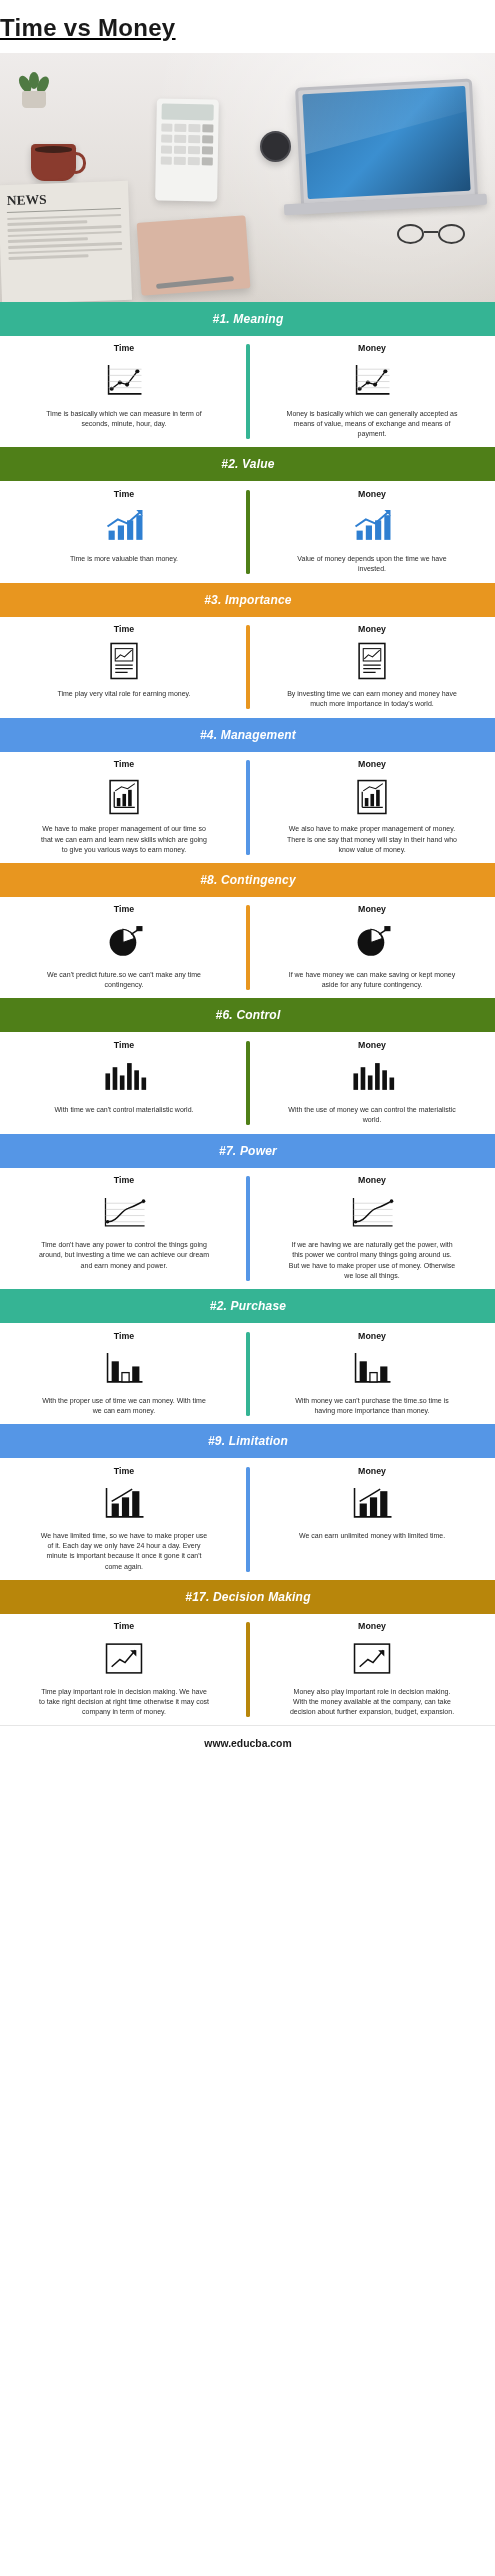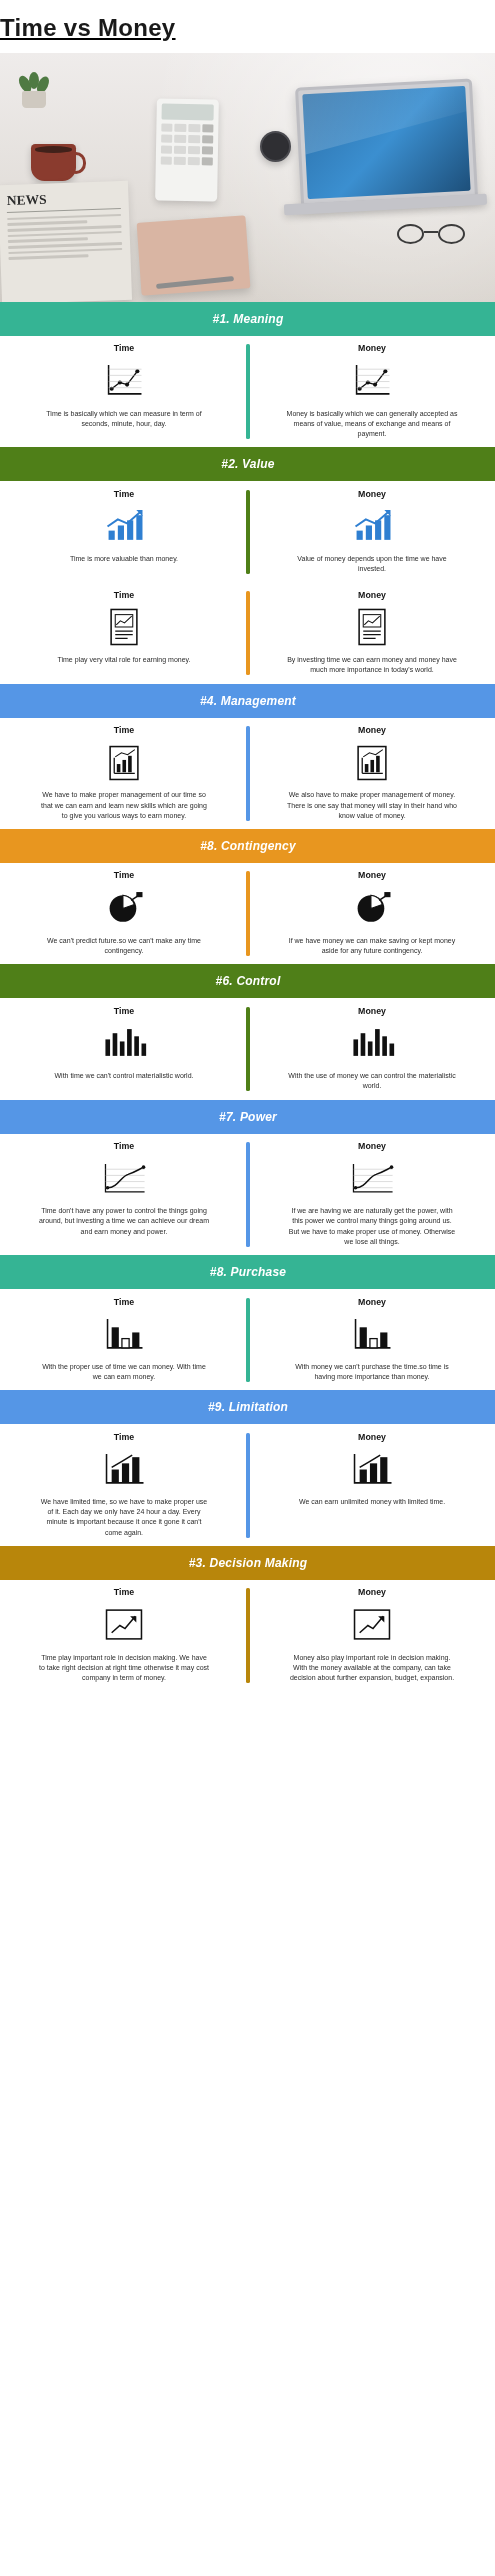--- a/index.html
+++ b/index.html
@@ -351,20 +351,21 @@
         <rect x="30" y="34" width="12" height="28" fill="#2f7fd1"></rect>
         <rect x="48" y="24" width="12" height="38" fill="#2f7fd1"></rect>
         <rect x="66" y="14" width="12" height="48" fill="#2f7fd1"></rect>
         <path d="M10 36 L30 22 L48 30 L76 6" stroke="#2f7fd1" stroke-width="4" fill="none"></path>
         <path d="M66 4 L78 4 L78 16 Z" fill="#2f7fd1"></path>
       </svg>
           </div>
       <p>Value of money depends upon the time we have invested.</p>
     </div>
       </div>
+      <div class="band" style="background: rgb(232, 150, 31);">#3. Importance</div>
       <div class="row">
     <div class="col">
       <h3>Time</h3>
       <div class="icon-wrap">
             <svg width="34" height="41" viewBox="0 0 66 78">
         <rect x="8" y="4" width="50" height="68" fill="#fff" stroke="#111" stroke-width="3"></rect>
         <rect x="16" y="14" width="34" height="24" fill="#fff" stroke="#111" stroke-width="2"></rect>
         <path d="M18 34 L26 26 L34 30 L48 17" stroke="#111" stroke-width="2" fill="none"></path>
         <path d="M16 46 H50 M16 53 H50 M16 60 H40" stroke="#111" stroke-width="2.5"></path>
       </svg>
@@ -500,21 +501,21 @@
         <path d="M10 6 V60 H86" stroke="#111" stroke-width="2.5" fill="none"></path>
         <path d="M10 16 H86 M10 28 H86 M10 40 H86 M10 52 H86" stroke="#bbb" stroke-width="1"></path>
         <path d="M14 52 C34 52 40 30 54 26 C66 22 72 18 84 12" stroke="#111" stroke-width="3" fill="none"></path>
         <circle cx="14" cy="52" r="3.5" fill="#111"></circle>
               <circle cx="84" cy="12" r="3.5" fill="#111"></circle>
       </svg>
           </div>
       <p>If we are having we are naturally get the power, with this power we control many things going around us. But we have to make proper use of money. Otherwise we lose all things.</p>
     </div>
       </div>
-      <div class="band" style="background: rgb(53, 180, 148);">#8. Purchase</div>
+      <div class="band" style="background: rgb(53, 180, 148);">#2. Purchase</div>
       <div class="row">
     <div class="col">
       <h3>Time</h3>
       <div class="icon-wrap">
             <svg width="43" height="37" viewBox="0 0 82 72">
         <path d="M8 6 V62 H76" stroke="#111" stroke-width="3" fill="none"></path>
         <rect x="16" y="22" width="14" height="40" fill="#111"></rect>
         <rect x="36" y="44" width="14" height="18" fill="#fff" stroke="#111" stroke-width="2.5"></rect>
         <rect x="56" y="32" width="14" height="30" fill="#111"></rect>
       </svg>
@@ -558,21 +559,21 @@
         <path d="M10 8 V64 H82" stroke="#111" stroke-width="3" fill="none"></path>
         <rect x="20" y="38" width="14" height="26" fill="#111"></rect>
         <rect x="40" y="26" width="14" height="38" fill="#111"></rect>
         <rect x="60" y="14" width="14" height="50" fill="#111"></rect>
         <path d="M20 34 L40 22 L60 10" stroke="#111" stroke-width="3" fill="none"></path>
       </svg>
           </div>
       <p>We can earn unlimited money with limited time.</p>
     </div>
       </div>
-      <div class="band" style="background: rgb(184, 134, 11);">#3. Decision Making</div>
+      <div class="band" style="background: rgb(184, 134, 11);">#17. Decision Making</div>
       <div class="row">
     <div class="col">
       <h3>Time</h3>
       <div class="icon-wrap">
             <svg width="44" height="37" viewBox="0 0 84 72">
         <rect x="8" y="8" width="68" height="56" fill="#fff" stroke="#111" stroke-width="3"></rect>
         <path d="M18 52 L34 38 L44 44 L64 20" stroke="#111" stroke-width="3" fill="none"></path>
         <path d="M54 20 L66 20 L66 32 Z" fill="#111"></path>
       </svg>
           </div>
@@ -586,14 +587,15 @@
         <rect x="8" y="8" width="68" height="56" fill="#fff" stroke="#111" stroke-width="3"></rect>
         <path d="M18 52 L34 38 L44 44 L64 20" stroke="#111" stroke-width="3" fill="none"></path>
         <path d="M54 20 L66 20 L66 32 Z" fill="#111"></path>
       </svg>
           </div>
       <p>Money also play important role in decision making. With the money available at the company, can take decision about further expansion, budget, expansion.</p>
     </div>
       </div>
     </div>
 
+  <div class="footer">www.educba.com</div>
 </div>
 
 
 </body></html>

